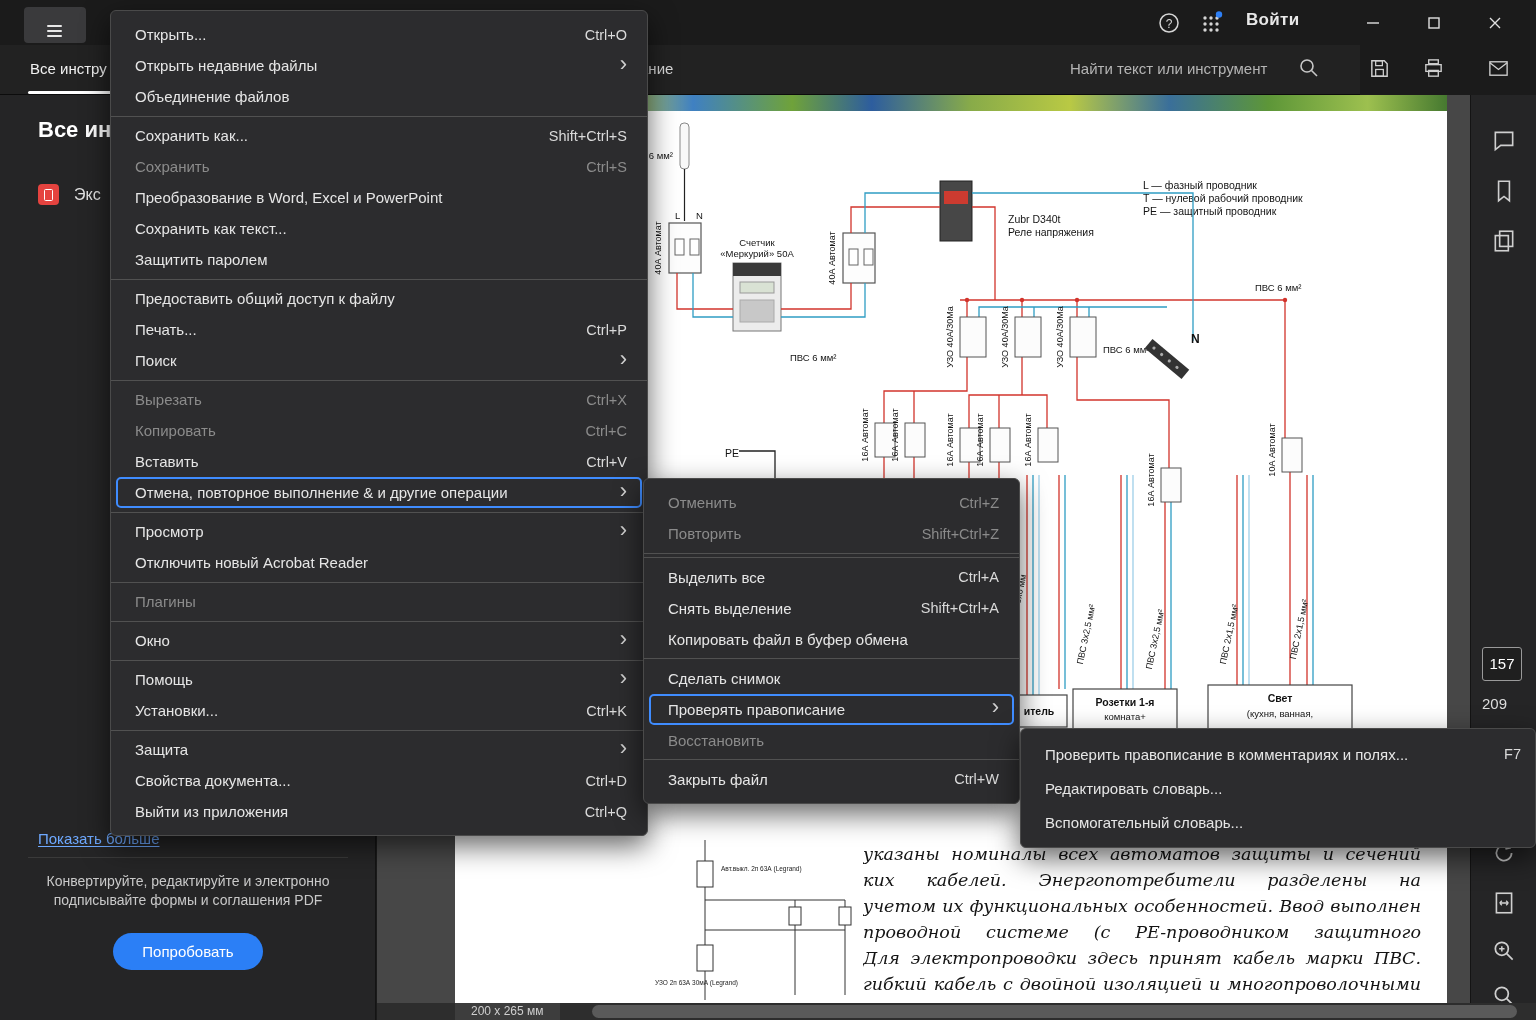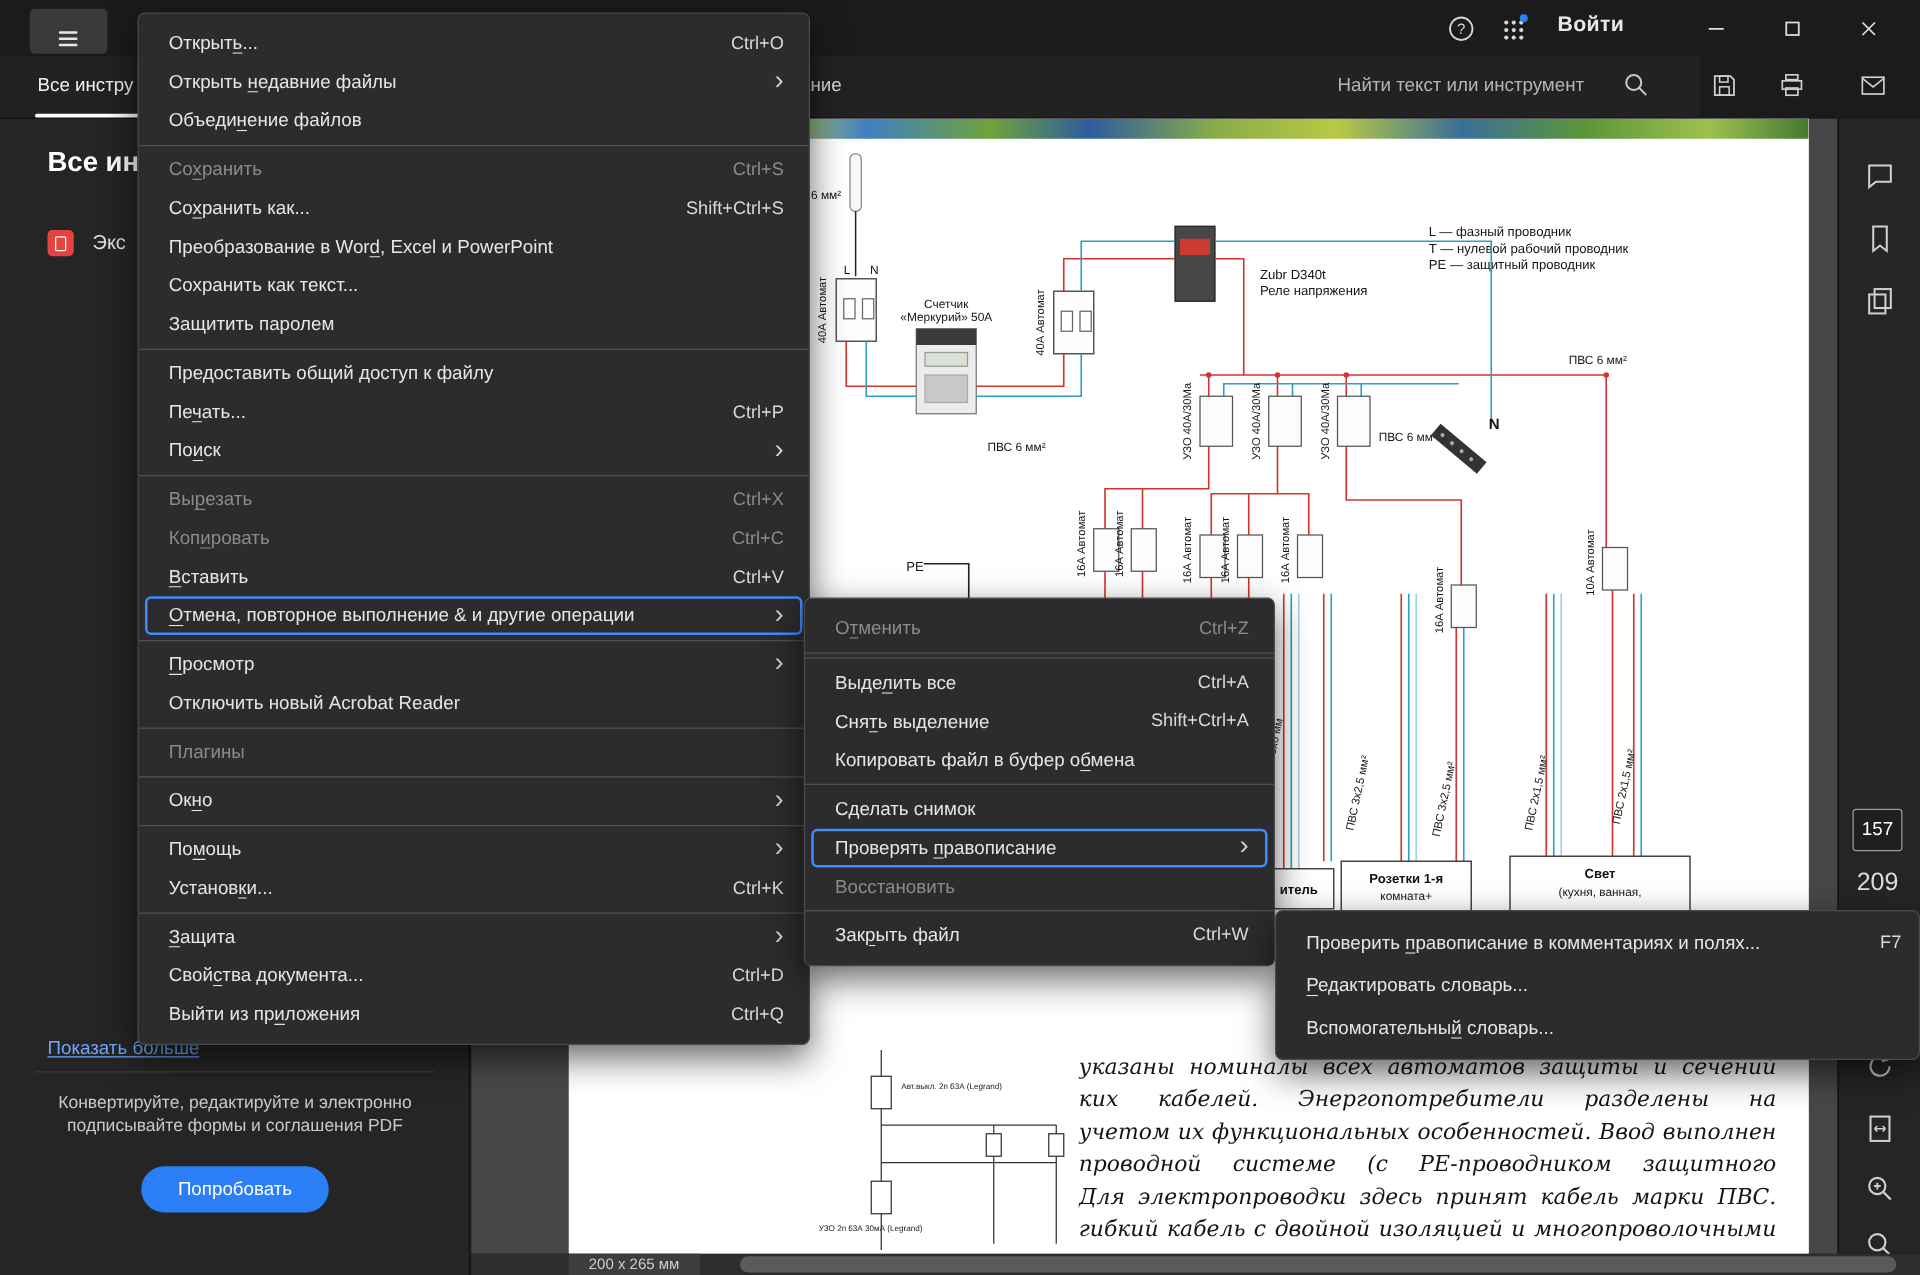--- a/index.html
+++ b/index.html
@@ -51,21 +51,21 @@
   .dl6 { font-size:6.5px; fill:#222; font-family:"Liberation Sans",sans-serif; }
   .dl10{ font-size:10.5px; fill:#141414; font-family:"Liberation Sans",sans-serif; }
   .dlb { font-size:10.5px; font-weight:bold; fill:#111; font-family:"Liberation Sans",sans-serif; }
   .dlnb{ font-size:12px; font-weight:bold; fill:#111; font-family:"Liberation Sans",sans-serif; }
 
   
   .rail { position:absolute; left:1470px; top:95px; width:66px; height:908px; background:#252526; border-left:1px solid #141414; }
   .rail-ic { position:absolute; left:20px; width:26px; height:26px; }
   .pagebox { position:absolute; left:11px; top:552px; width:40px; height:34px; border:1px solid #9a9a9a; border-radius:3px;
              color:#fff; font-size:15px; text-align:center; line-height:32px; background:#1f1f1f; }
-  .pagetotal { position:absolute; left:11px; top:600px; width:40px; text-align:center; font-size:20px; color:#dddddd; }
+  .pagetotal { position:absolute; left:11px; top:600px; width:40px; text-align:left; font-size:15px; color:#dddddd; }
 
   
   .bottombar { position:absolute; left:377px; top:1003px; width:1159px; height:17px; background:#2d2d2d; }
   .size-badge { position:absolute; left:78px; top:0; height:17px; padding:0 16px; background:#3d3d3d;
                 color:#cfcfcf; font-size:12px; line-height:17px; white-space:nowrap; }
   .hthumb { position:absolute; left:215px; top:2px; width:925px; height:13px; background:#5a5a5a; border-radius:7px; }
 
   
   .menu-panel { position:absolute; background:#2c2c2e; border:1px solid #4a4a4a; border-radius:6px;
                 box-shadow:0 10px 28px rgba(0,0,0,.6); padding:8px 0; }
@@ -498,30 +498,30 @@
           <span class="mi-label">Открыть <u>н</u>едавние файлы</span>
           <span class="mi-right">
             <span class="mi-arrow">›</span>
           </span>
         </div>
         <div class="menu-item">
           <span class="mi-label">Объеди<u>н</u>ение файлов</span>
           <span class="mi-right"></span>
         </div>
         <div class="menu-sep"></div>
+        <div class="menu-item">
+          <span class="mi-label">Со<u>х</u>ранить как...</span>
+          <span class="mi-right">
+            <span class="mi-shortcut">Shift+Ctrl+S</span>
+          </span>
+        </div>
         <div class="menu-item disabled">
           <span class="mi-label">Со<u>х</u>ранить</span>
           <span class="mi-right">
             <span class="mi-shortcut">Ctrl+S</span>
-          </span>
-        </div>
-        <div class="menu-item">
-          <span class="mi-label">Со<u>х</u>ранить как...</span>
-          <span class="mi-right">
-            <span class="mi-shortcut">Shift+Ctrl+S</span>
           </span>
         </div>
         <div class="menu-item">
           <span class="mi-label">Преобразование в Wor<u>d</u>, Excel и PowerPoint</span>
           <span class="mi-right"></span>
         </div>
         <div class="menu-item">
           <span class="mi-label">Сохранить как текст...</span>
           <span class="mi-right"></span>
         </div>
@@ -629,20 +629,26 @@
       </div>
   </div>
   <div class="menu-panel" id="edit-submenu">
     <div id="edit-submenu-items">
         <div class="menu-item disabled">
           <span class="mi-label">О<u>т</u>менить</span>
           <span class="mi-right">
             <span class="mi-shortcut">Ctrl+Z</span>
           </span>
         </div>
+        <div class="menu-item disabled">
+          <span class="mi-label">По<u>в</u>торить</span>
+          <span class="mi-right">
+            <span class="mi-shortcut">Shift+Ctrl+Z</span>
+          </span>
+        </div>
         <div class="menu-sep"></div>
         <div class="menu-sep"></div>
         <div class="menu-item">
           <span class="mi-label">Выде<u>л</u>ить все</span>
           <span class="mi-right">
             <span class="mi-shortcut">Ctrl+A</span>
           </span>
         </div>
         <div class="menu-item">
           <span class="mi-label">Сня<u>т</u>ь выделение</span>

